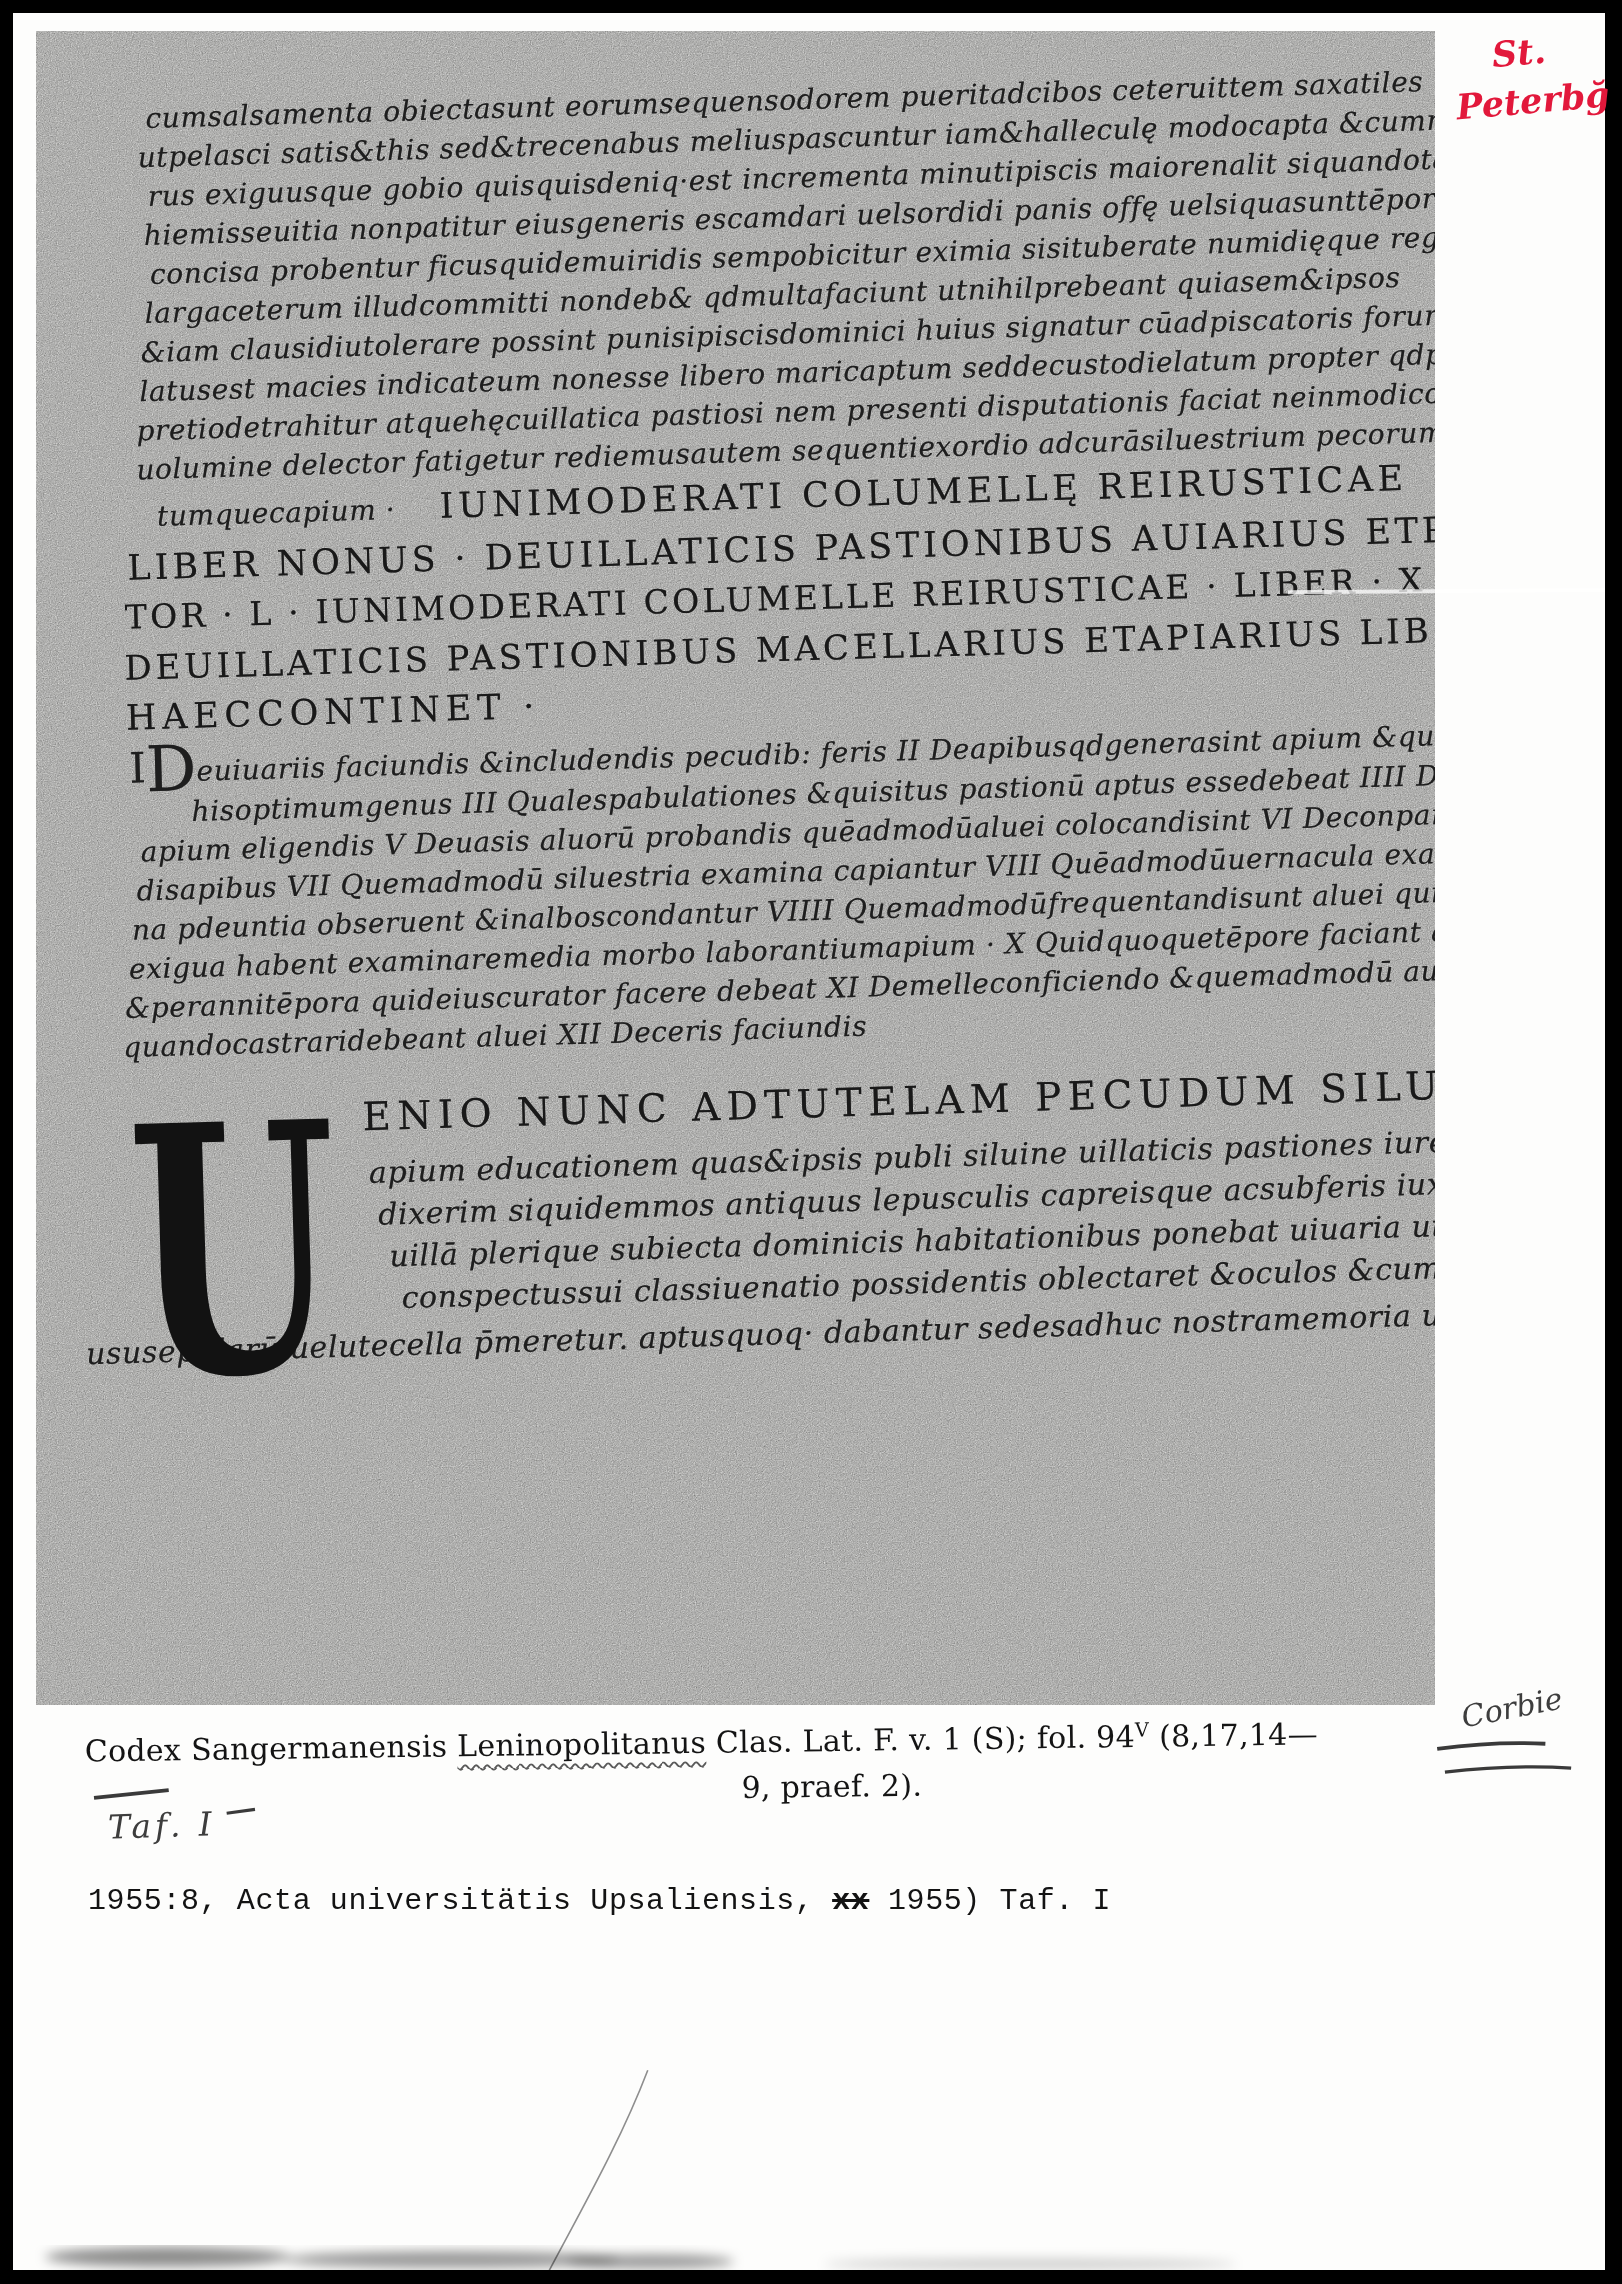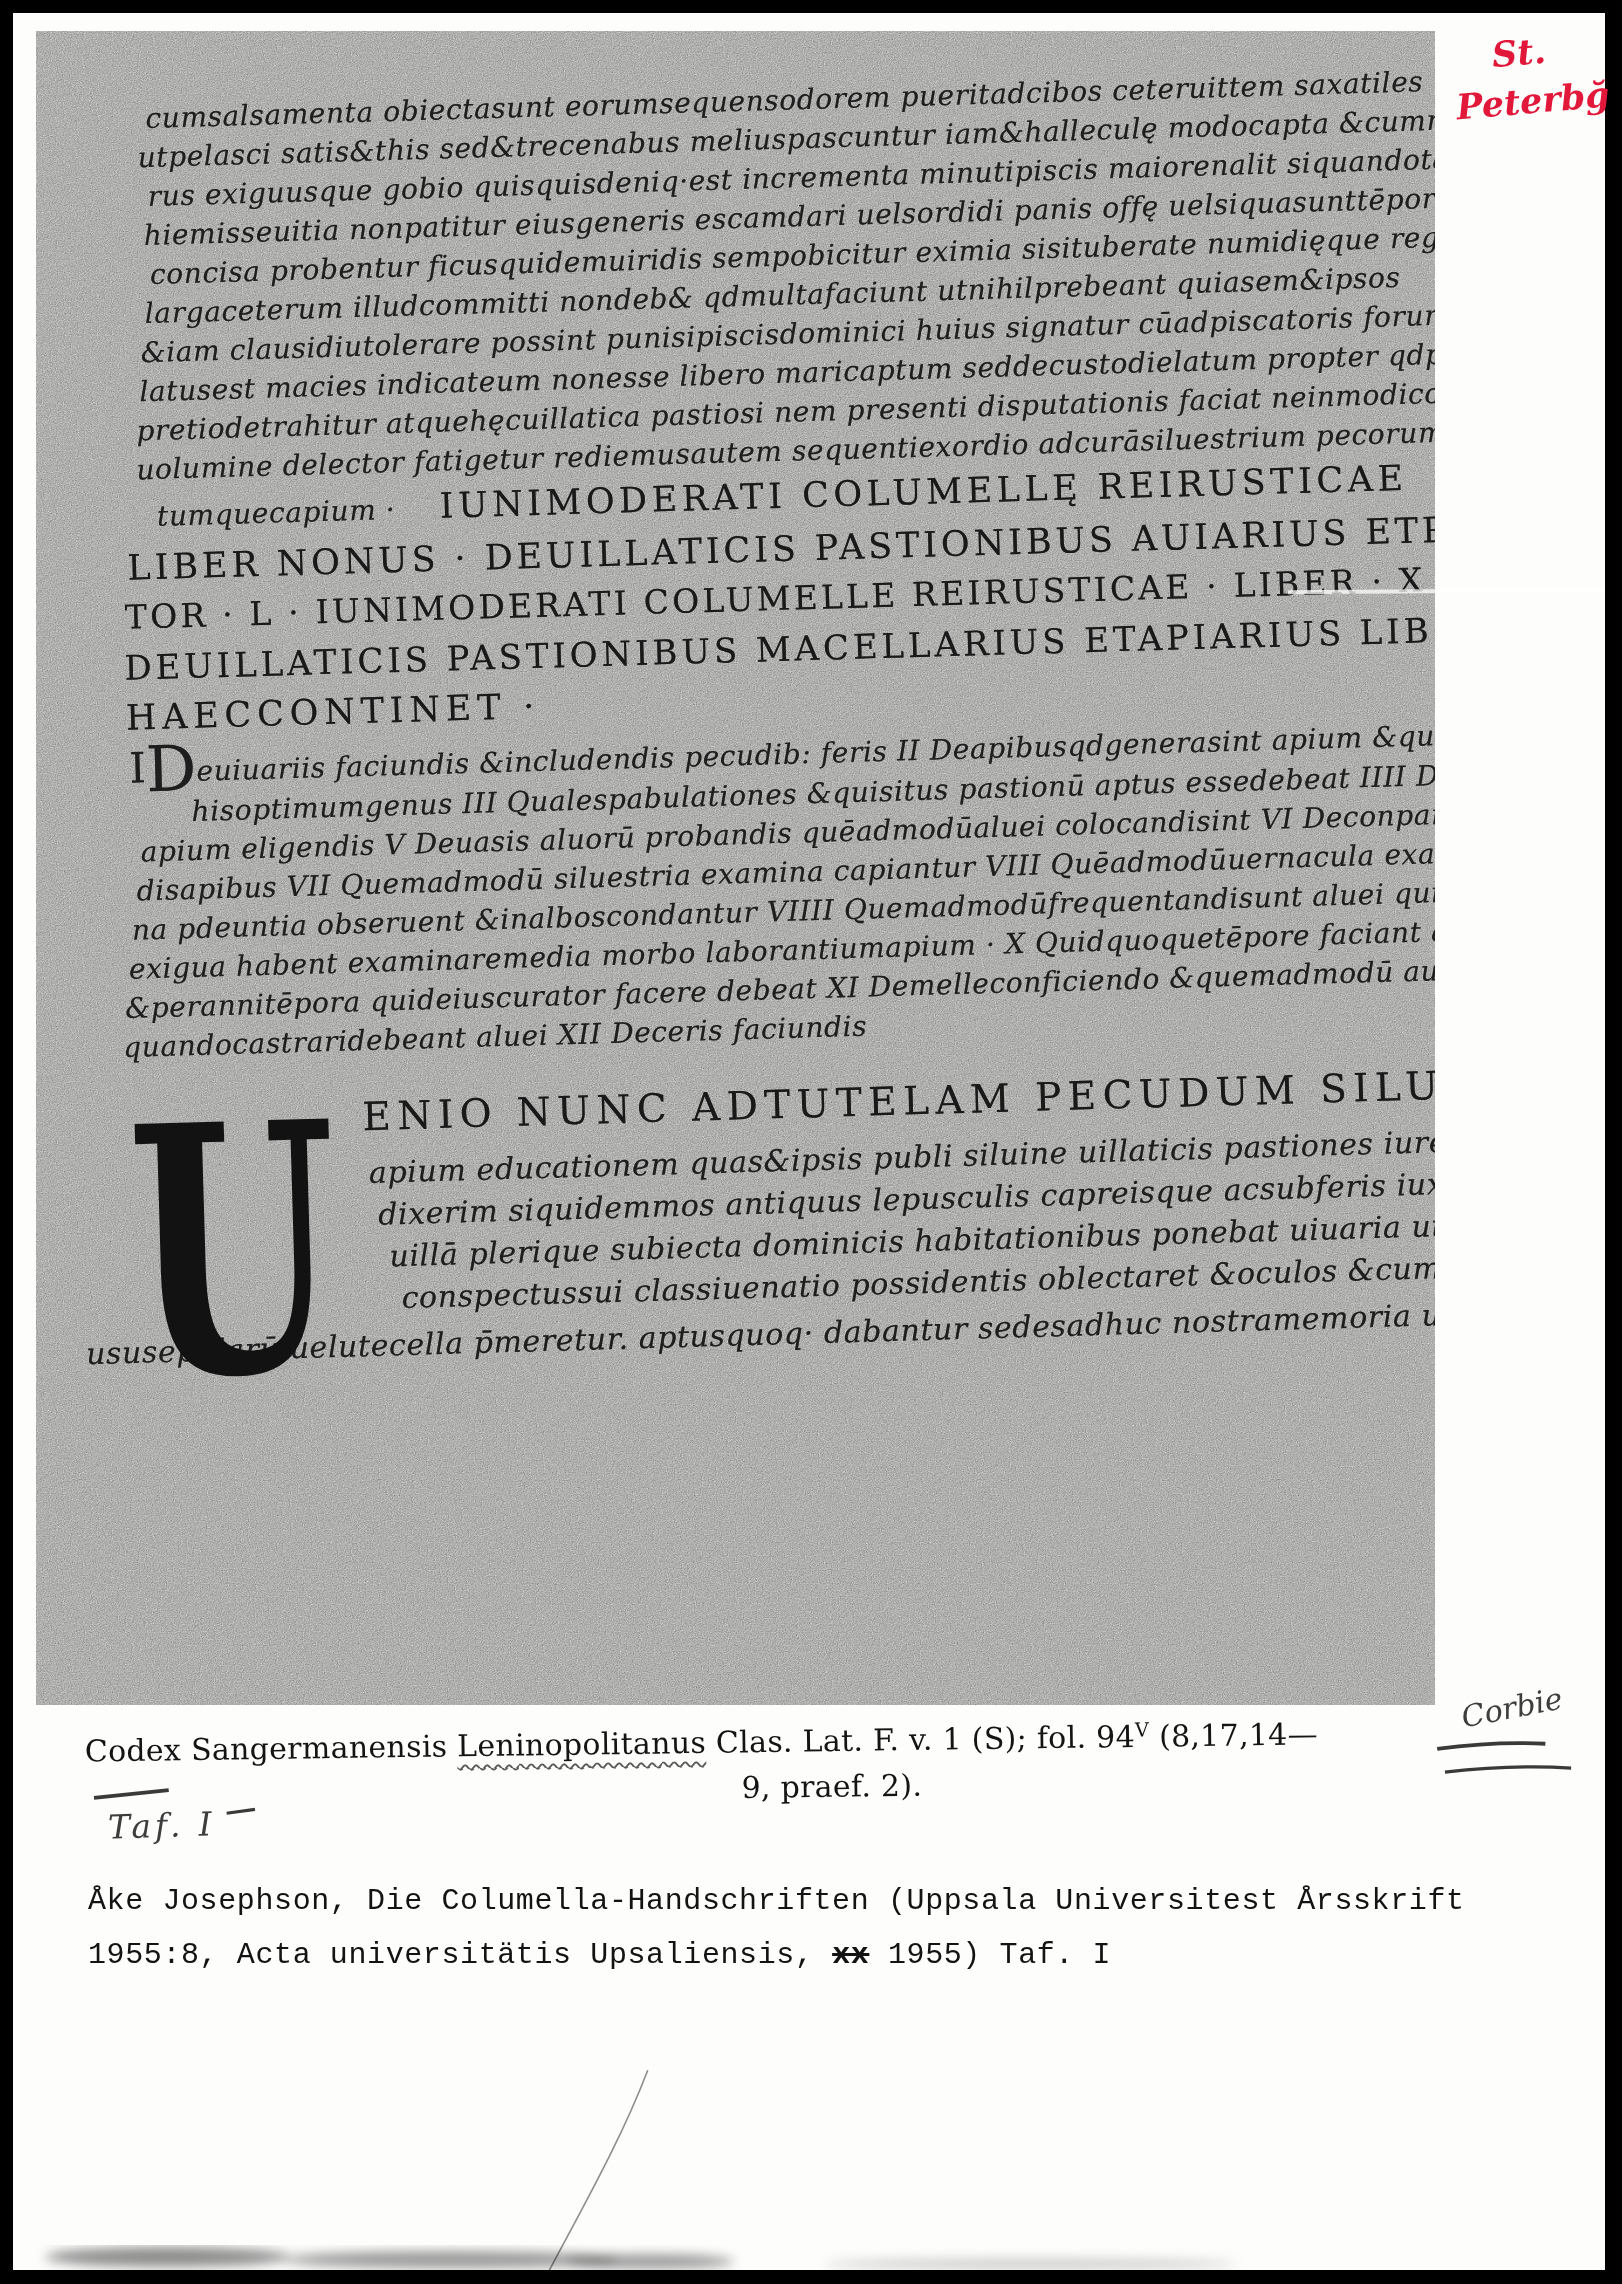--- a/index.html
+++ b/index.html
@@ -138,21 +138,20 @@
 
     <div id="caption">
       <div><span>Codex Sangermanensis </span><span class="u">Leninopolitanus</span><span> Clas. Lat. F. v. 1 (S); fol. 94</span><sup>V</sup><span> (8,17,14—</span></div>
       <div class="c2">9, praef. 2).</div>
     </div>
 
     <div id="corbie" class="pencil">Corbie</div>
     <div id="taf" class="pencil">Taf. I</div>
 
     <div id="typed">
-      <div>Åke Josephson, Die Columella-Handschriften (Uppsala Universitest Årsskrift</div>
       <div><span>1955:8, Acta universitätis Upsaliensis, </span><span class="strike">xx</span><span> 1955) Taf. I</span></div>
     </div>
   </div>
 
   <svg id="overlay-svg" width="1622" height="2284" viewBox="0 0 2519 3547">
     <filter id="soft">
         <feGaussianBlur stdDeviation="9"></feGaussianBlur>
       </filter>
 
     <path d="M1006,3215 C962,3330 898,3440 842,3547" stroke="#7a7a7a" stroke-width="2.5" fill="none" opacity="0.85"></path>

